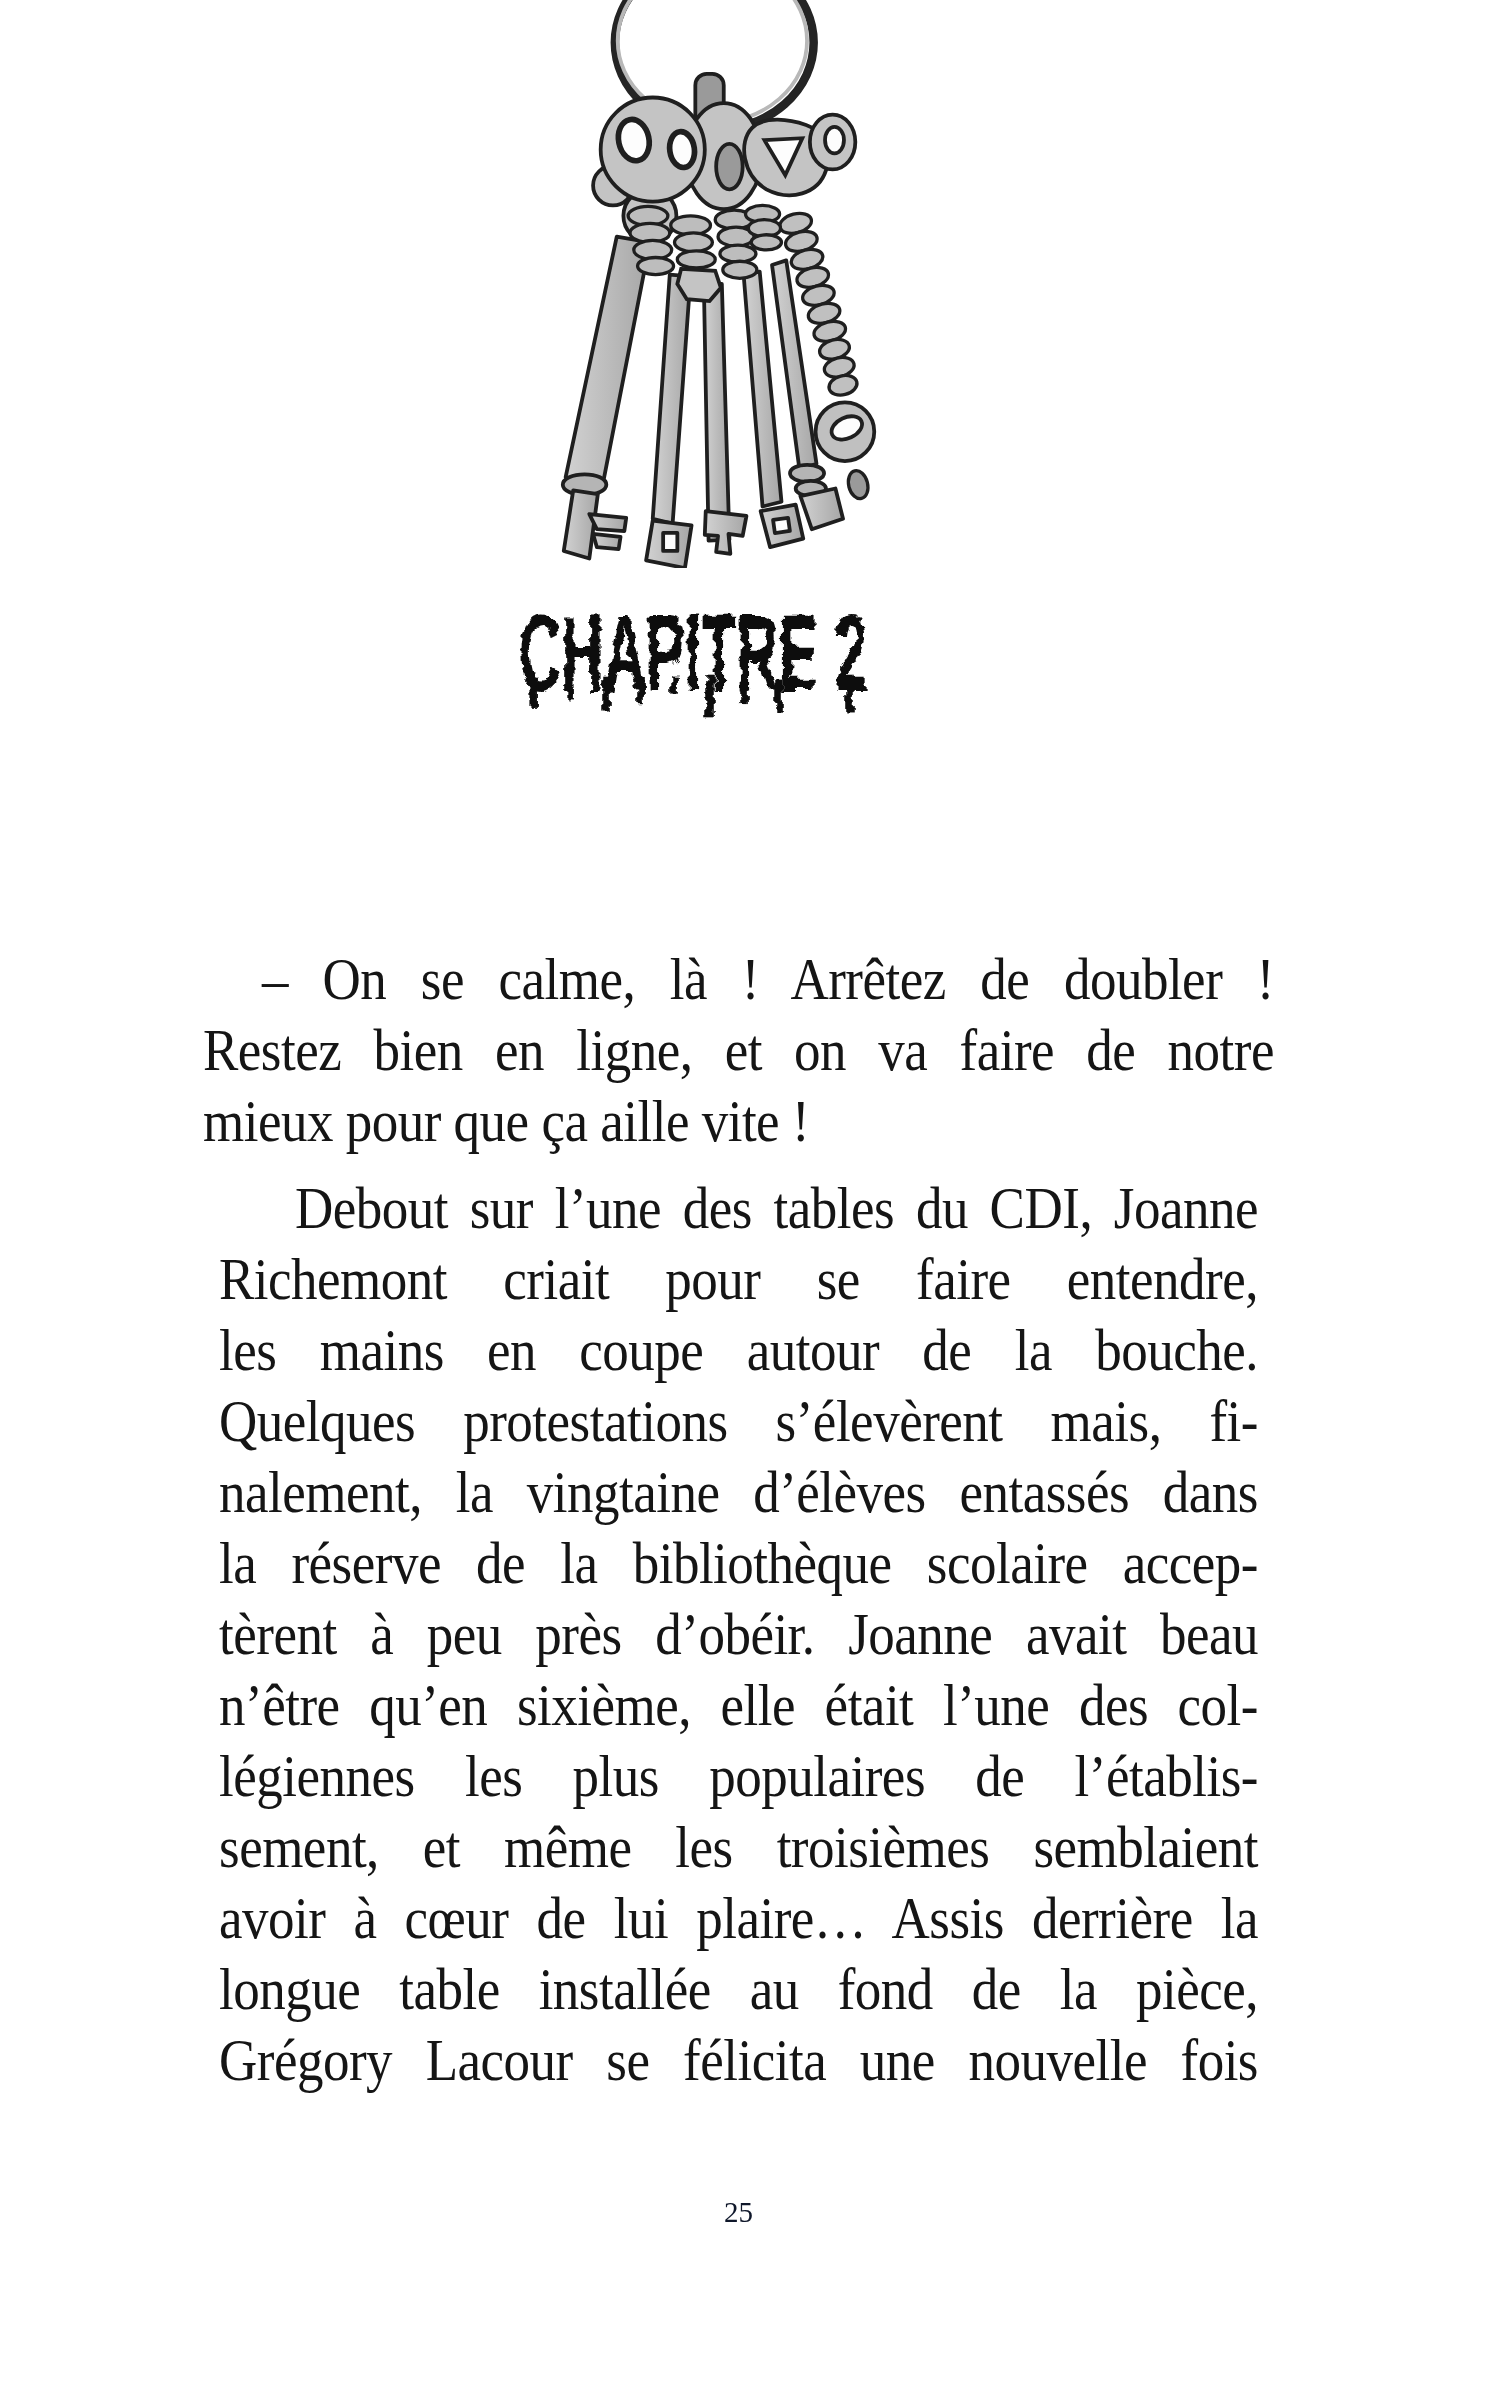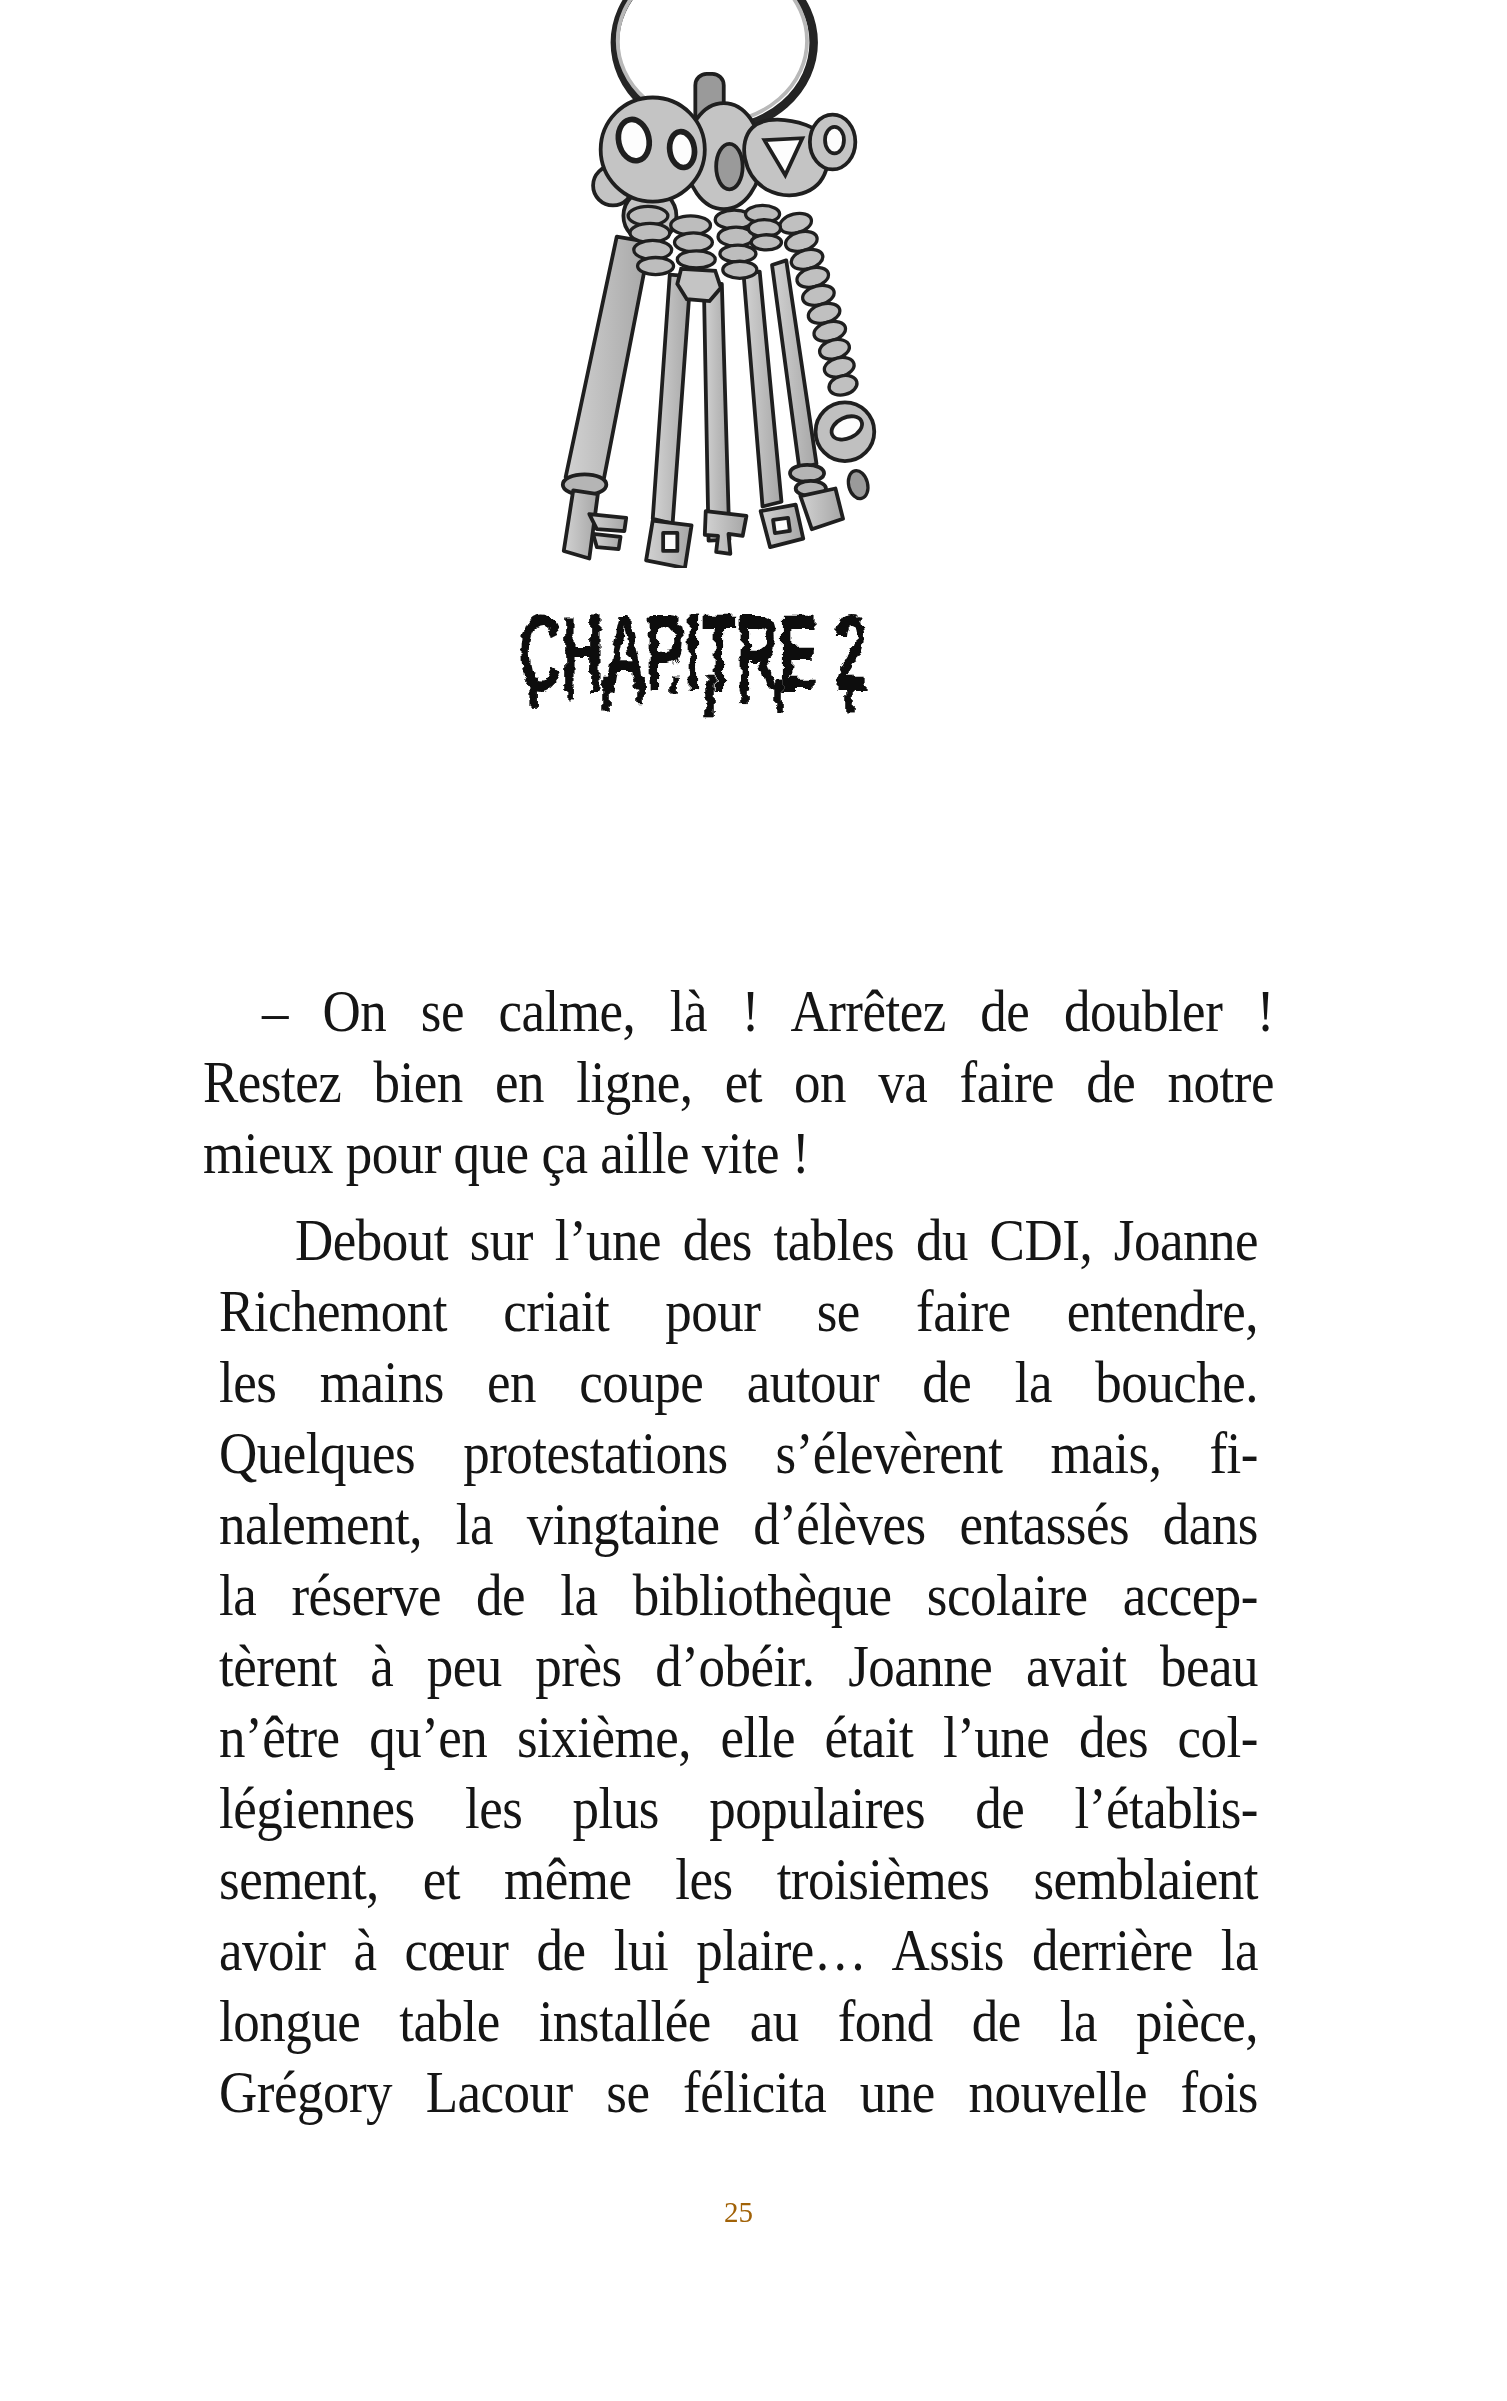--- a/index.html
+++ b/index.html
@@ -3,31 +3,31 @@
 <meta charset="utf-8">
 <style>
   html,body{margin:0;padding:0;}
   body{
     width:1508px;height:2402px;position:relative;background:#ffffff;
     font-family:"Liberation Serif","DejaVu Serif",serif;color:#151515;
     overflow:hidden;
   }
   .keys-figure{position:absolute;left:558px;top:0;width:322px;height:568px;margin:0;}
   .title-wrap{position:absolute;left:485px;top:579px;width:416px;height:166px;}
-  .text-block{position:absolute;left:203px;top:976px;width:1071px;}
+  .text-block{position:absolute;left:203px;top:944px;width:1071px;}
   .line{
     display:block;font-size:53px;line-height:71px;letter-spacing:-0.5px;
     text-align:justify;text-align-last:justify;white-space:normal;
     transform:scaleY(1.12);transform-origin:50% 50%;
   }
   .line.endline{text-align:left;text-align-last:left;}
   .line.ind1{text-indent:59px;}
   .line.ind2{text-indent:76px;}
   .pagenum-wrap{position:absolute;left:203px;top:2196px;width:1071px;text-align:center;}
-  .pagenum{font-size:29px;color:#a16207;}
+  .pagenum{font-size:29px;color:#0f172a;}
   svg{display:block;}
 </style>
 </head>
 <body>
 
 <main>
 
   <figure class="keys-figure">
     <svg width="322" height="568" viewBox="0 0 340 600">
       <defs>

